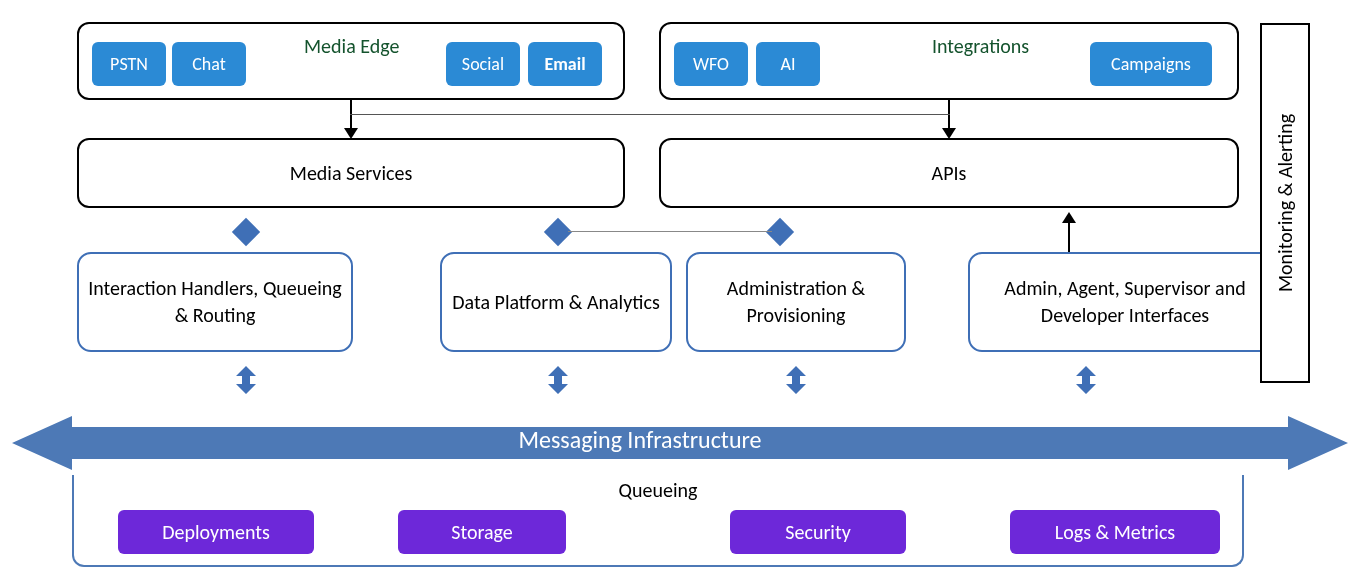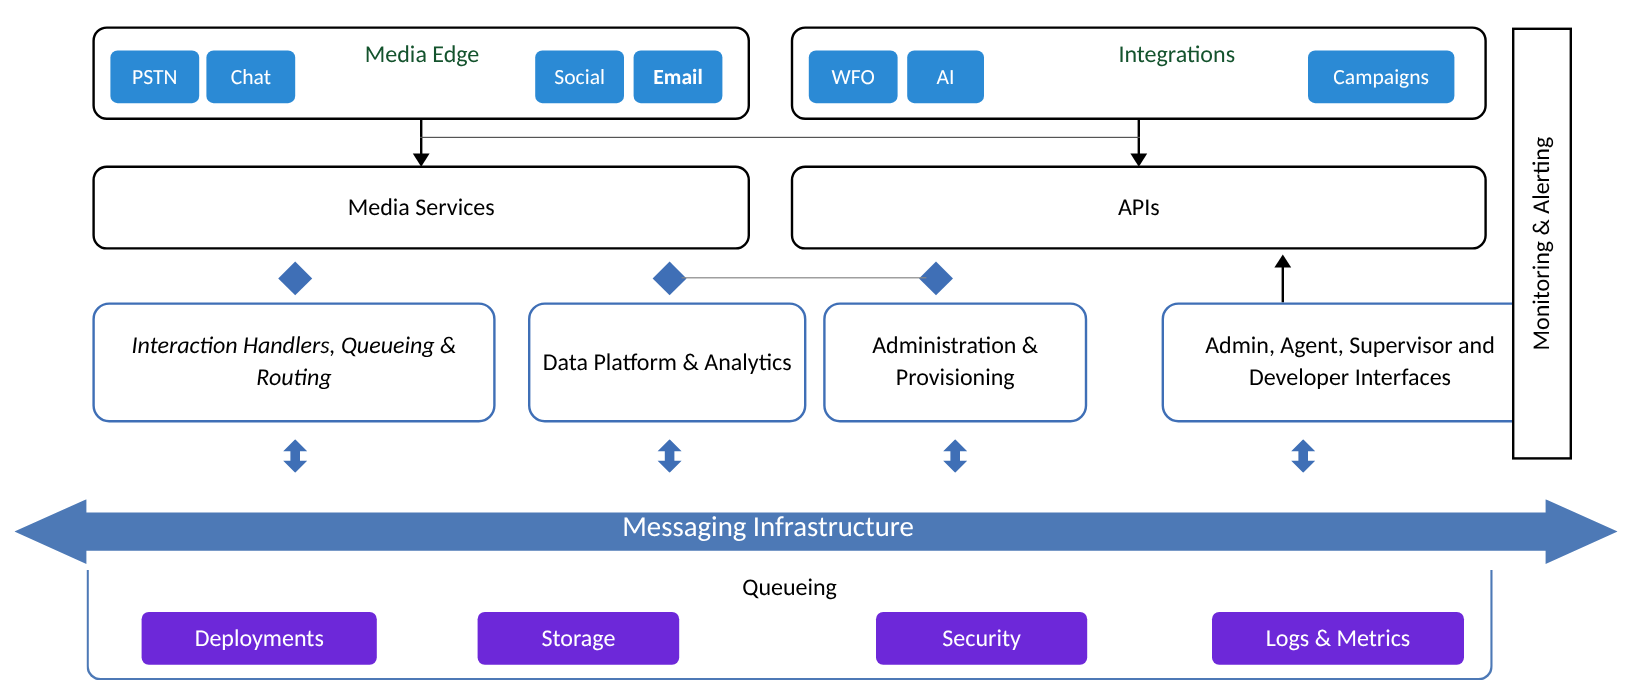--- a/index.html
+++ b/index.html
@@ -214,21 +214,21 @@
 <div class="row2-box" style="left:659px; top:138px; width:580px; height:70px;">APIs</div>
 
 <div class="diamond" style="left:236px; top:222px;"></div>
 <div class="diamond" style="left:548px; top:222px;"></div>
 <div class="diamond" style="left:770px; top:222px;"></div>
 <div class="hlinethin" style="left:568px; top:231px; width:204px;"></div>
 
 <div class="vline" style="left:1068px; top:222px; height:30px;"></div>
 <div class="uparrow" style="left:1062px; top:212px;"></div>
 
-<div class="row3-box" style="left:77px; top:252px; width:336px; height:100px;font-style:italic;">Interaction Handlers, Queueing &amp; Routing</div>
+<div class="row3-box" style="left:77px; top:252px; width:276px; height:100px;">Interaction Handlers, Queueing &amp; Routing</div>
 <div class="row3-box" style="left:440px; top:252px; width:232px; height:100px;">Data Platform &amp; Analytics</div>
 <div class="row3-box" style="left:686px; top:252px; width:220px; height:100px;">Administration &amp; Provisioning</div>
 <div class="row3-box" style="left:928px; top:252px; width:314px; height:100px;margin-left:40px;">Admin, Agent, Supervisor and Developer Interfaces</div>
 
 <div class="dblarrow" style="left:232px; top:366px;">
   <svg viewBox="0 0 28 28">
         <polygon points="14,0 24,10 18,10 18,18 24,18 14,28 4,18 10,18 10,10 4,10" fill="#3f6fb6"></polygon>
       </svg>
 </div>
 <div class="dblarrow" style="left:544px; top:366px;">

